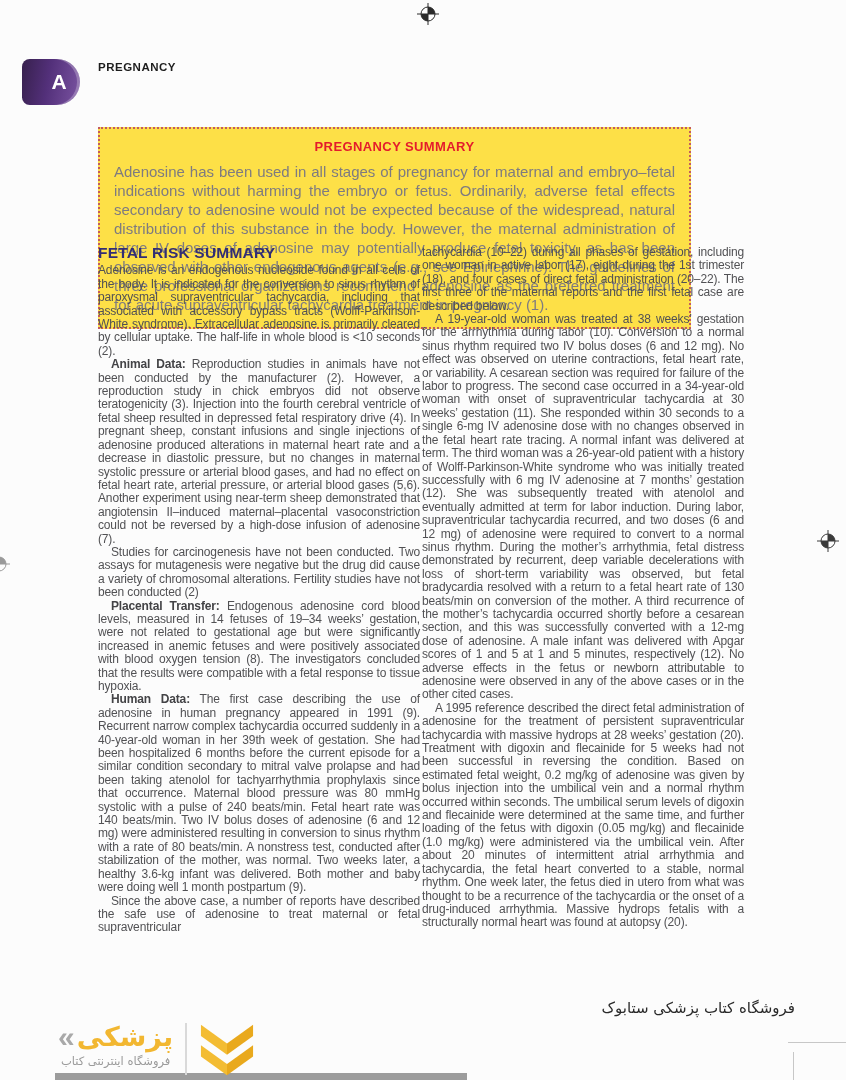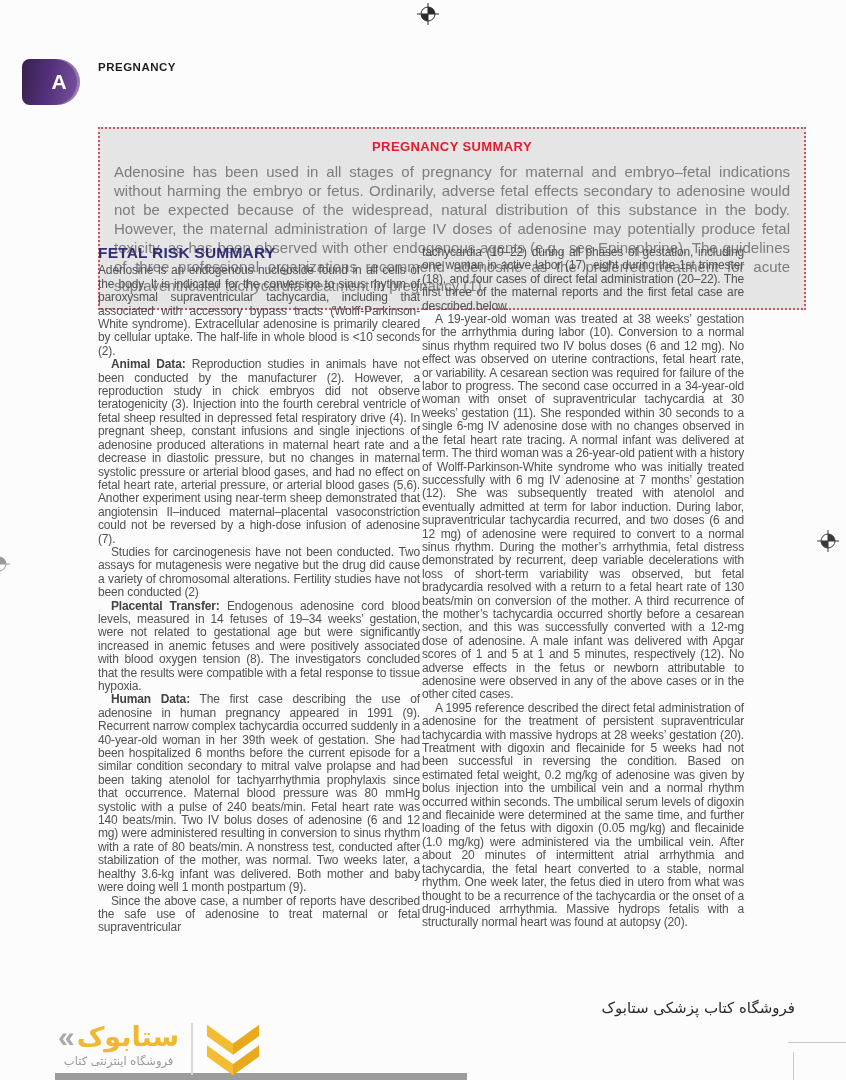--- a/index.html
+++ b/index.html
@@ -29,22 +29,22 @@
     padding-left:16px; box-sizing:border-box;
     box-shadow:inset -3px 0 0 rgba(255,255,255,0.25);
   }
   .drug-name {
     position:absolute; left:98px; top:61px;
     font-size:11.5px; font-weight:bold; color:#1d1d1d; letter-spacing:0.5px;
   }
 
   
   .summary-box {
-    position:absolute; left:98px; top:127px; width:708px; box-sizing:border-box;
-    background:#e5e5e5; border:2px dotted #c25b5e;
+    position:absolute; left:98px; top:127px; width:593px; box-sizing:border-box;
+    background:#fde047; border:2px dotted #c25b5e;
     padding:10px 14px 13px 14px;
   }
   .summary-title {
     text-align:center; color:#e41b2c; font-weight:bold;
     font-size:13px; letter-spacing:0.4px; margin-bottom:8px;
   }
   .summary-text {
     color:#7e7b80; font-size:15px; line-height:19px; text-align:justify;
   }
 
@@ -138,21 +138,21 @@
     <p><span>tachycardia (10–22) during all phases of gestation, including one woman in active labor (17), eight during the 1st trimester (18), and four cases of direct fetal administration (20–22). The first three of the maternal reports and the first fetal case are described below.</span></p>
     <p class="ind"><span>A 19-year-old woman was treated at 38 weeks’ gestation for the arrhythmia during labor (10). Conversion to a normal sinus rhythm required two IV bolus doses (6 and 12 mg). No effect was observed on uterine contractions, fetal heart rate, or variability. A cesarean section was required for failure of the labor to progress. The second case occurred in a 34-year-old woman with onset of supraventricular tachycardia at 30 weeks’ gestation (11). She responded within 30 seconds to a single 6-mg IV adenosine dose with no changes observed in the fetal heart rate tracing. A normal infant was delivered at term. The third woman was a 26-year-old patient with a history of Wolff-Parkinson-White syndrome who was initially treated successfully with 6 mg IV adenosine at 7 months’ gestation (12). She was subsequently treated with atenolol and eventually admitted at term for labor induction. During labor, supraventricular tachycardia recurred, and two doses (6 and 12 mg) of adenosine were required to convert to a normal sinus rhythm. During the mother’s arrhythmia, fetal distress demonstrated by recurrent, deep variable decelerations with loss of short-term variability was observed, but fetal bradycardia resolved with a return to a fetal heart rate of 130 beats/min on conversion of the mother. A third recurrence of the mother’s tachycardia occurred shortly before a cesarean section, and this was successfully converted with a 12-mg dose of adenosine. A male infant was delivered with Apgar scores of 1 and 5 at 1 and 5 minutes, respectively (12). No adverse effects in the fetus or newborn attributable to adenosine were observed in any of the above cases or in the other cited cases.</span></p>
     <p class="ind"><span>A 1995 reference described the direct fetal administration of adenosine for the treatment of persistent supraventricular tachycardia with massive hydrops at 28 weeks’ gestation (20). Treatment with digoxin and flecainide for 5 weeks had not been successful in reversing the condition. Based on estimated fetal weight, 0.2 mg/kg of adenosine was given by bolus injection into the umbilical vein and a normal rhythm occurred within seconds. The umbilical serum levels of digoxin and flecainide were determined at the same time, and further loading of the fetus with digoxin (0.05 mg/kg) and flecainide (1.0 mg/kg) were administered via the umbilical vein. After about 20 minutes of intermittent atrial arrhythmia and tachycardia, the fetal heart converted to a stable, normal rhythm. One week later, the fetus died in utero from what was thought to be a recurrence of the tachycardia or the onset of a drug-induced arrhythmia. Massive hydrops fetalis with a structurally normal heart was found at autopsy (20).</span></p>
   </div>
 </div>
 
 <div class="footer-logo">
   <div class="wordmark-block">
     <div class="wordmark-row">
       <span class="mark-chevron">«</span>
-      <span class="mark-text fa">ستابوک</span>
+      <span class="mark-text fa">پزشکی</span>
     </div>
     <div class="logo-tagline fa">فروشگاه اینترنتی کتاب</div>
   </div>
   <div class="logo-divider"></div>
   <div class="logo-emblem">
     <svg width="56" height="54" viewBox="0 0 60 58">
       <polygon points="2,2 30,22 30,34 2,14" fill="#f3bc33"></polygon>
       <polygon points="30,22 58,2 58,14 30,34" fill="#e9a91d"></polygon>
       <polygon points="2,24 30,44 30,56 2,36" fill="#f3bc33"></polygon>
       <polygon points="30,44 58,24 58,36 30,56" fill="#e9a91d"></polygon>

